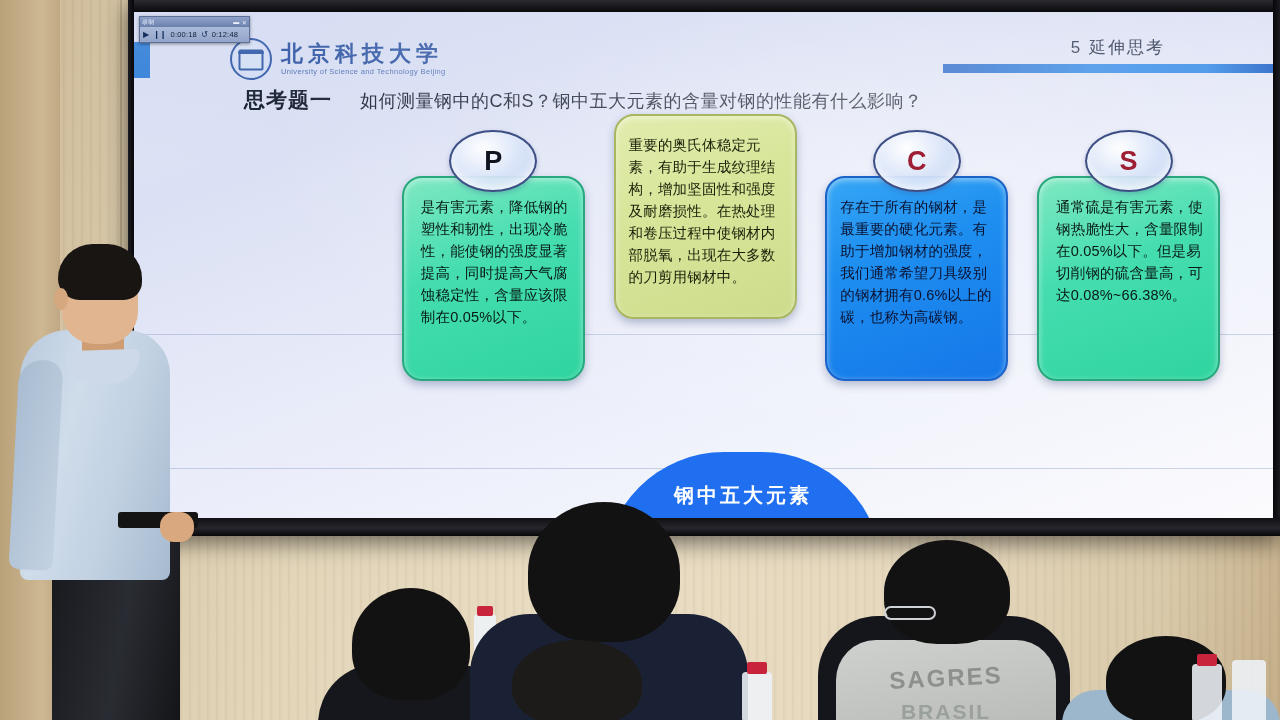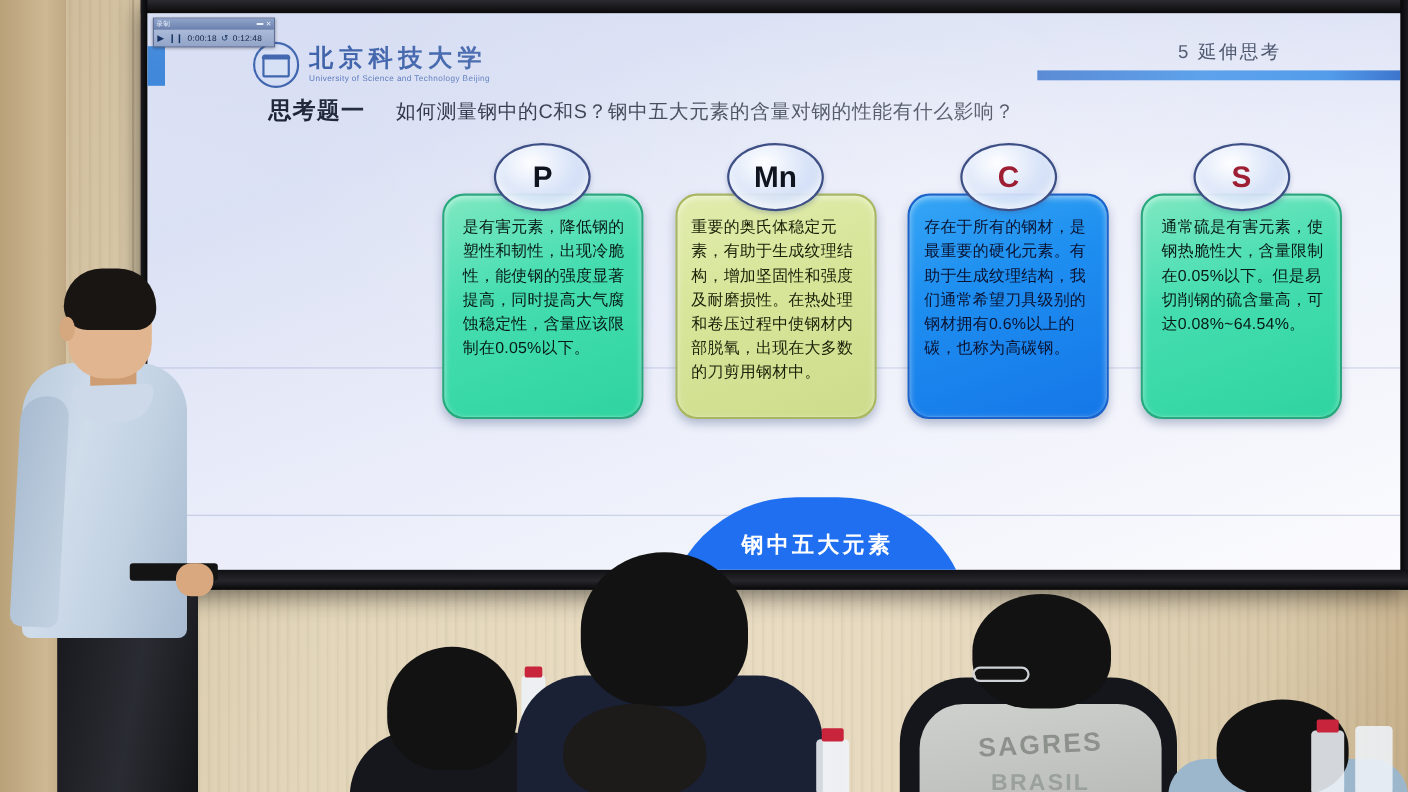--- a/index.html
+++ b/index.html
@@ -299,32 +299,31 @@
 
         <div class="col">
         </div>
 
         <div class="col">
           <div class="bubble">P</div>
           <div class="card green">是有害元素，降低钢的塑性和韧性，出现冷脆性，能使钢的强度显著提高，同时提高大气腐蚀稳定性，含量应该限制在0.05%以下。</div>
         </div>
 
         <div class="col">
-          <div class="bubble">Mn</div>
           <div class="card khaki">重要的奥氏体稳定元素，有助于生成纹理结构，增加坚固性和强度及耐磨损性。在热处理和卷压过程中使钢材内部脱氧，出现在大多数的刀剪用钢材中。</div>
         </div>
 
         <div class="col">
           <div class="bubble accent">C</div>
-          <div class="card blue">存在于所有的钢材，是最重要的硬化元素。有助于生成纹理结构，我们通常希望刀具级别的钢材拥有0.6%以上的碳，也称为高碳钢。</div>
+          <div class="card blue">存在于所有的钢材，是最重要的硬化元素。有助于增加钢材的强度，我们通常希望刀具级别的钢材拥有0.6%以上的碳，也称为高碳钢。</div>
         </div>
 
         <div class="col">
           <div class="bubble accent">S</div>
-          <div class="card green">通常硫是有害元素，使钢热脆性大，含量限制在0.05%以下。但是易切削钢的硫含量高，可达0.08%~64.54%。</div>
+          <div class="card green">通常硫是有害元素，使钢热脆性大，含量限制在0.05%以下。但是易切削钢的硫含量高，可达0.08%~66.38%。</div>
         </div>
 
       </div>
 
       <div id="dome">
         <div id="dome-label">钢中五大元素</div>
       </div>
 
     </div>
   </div>

